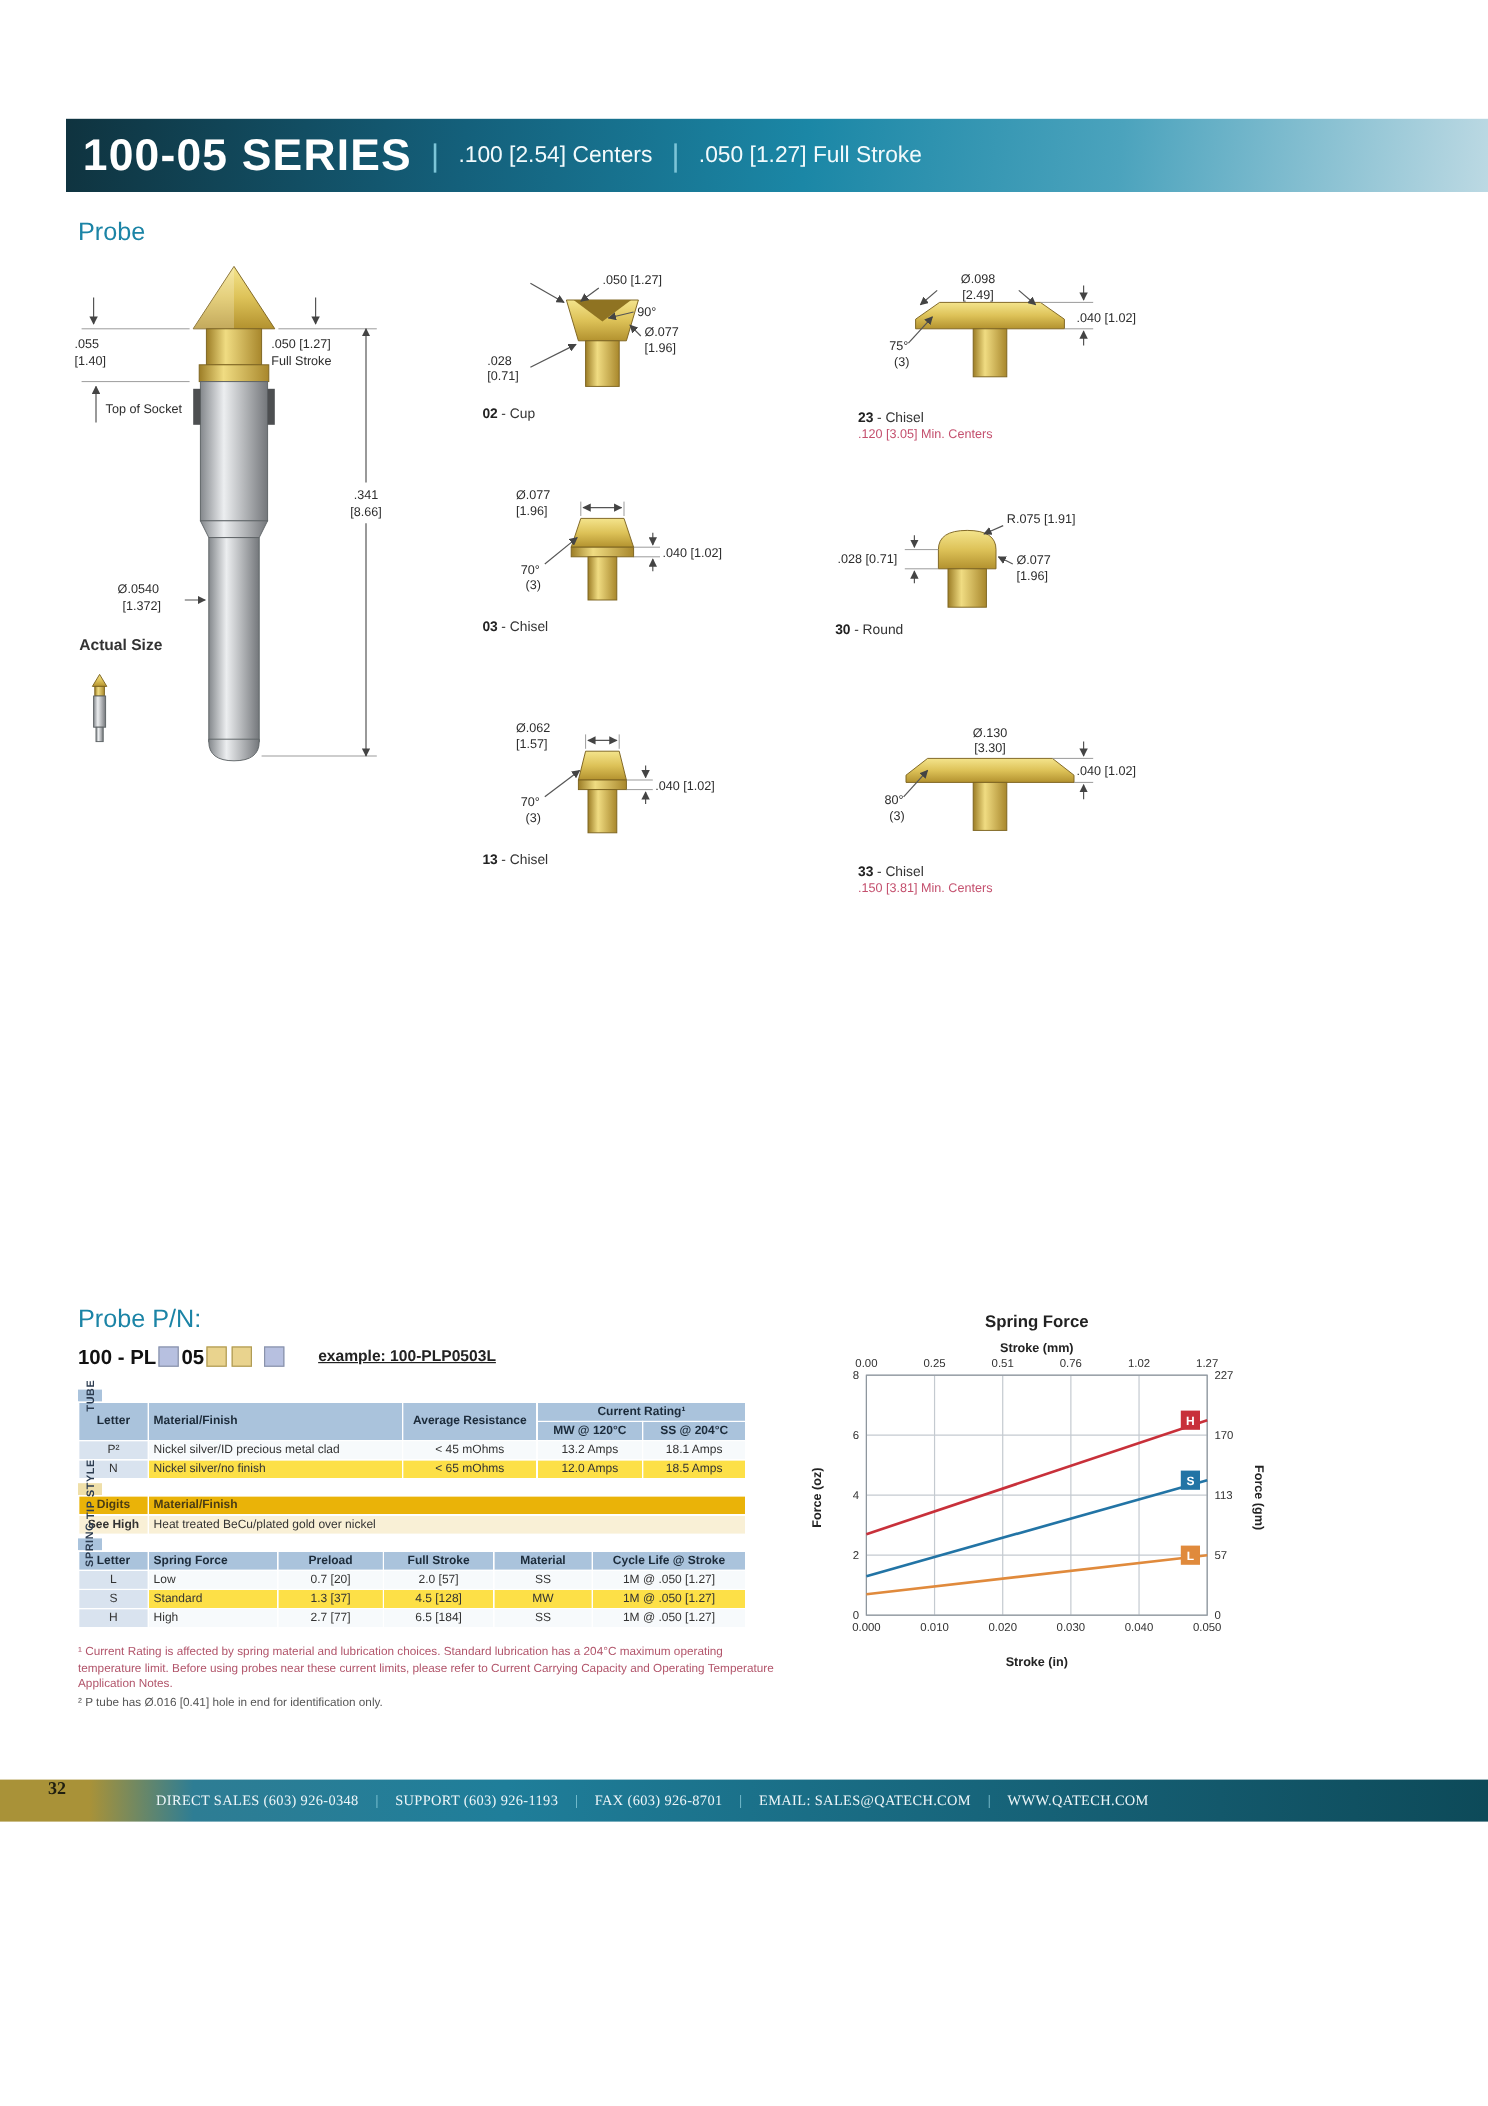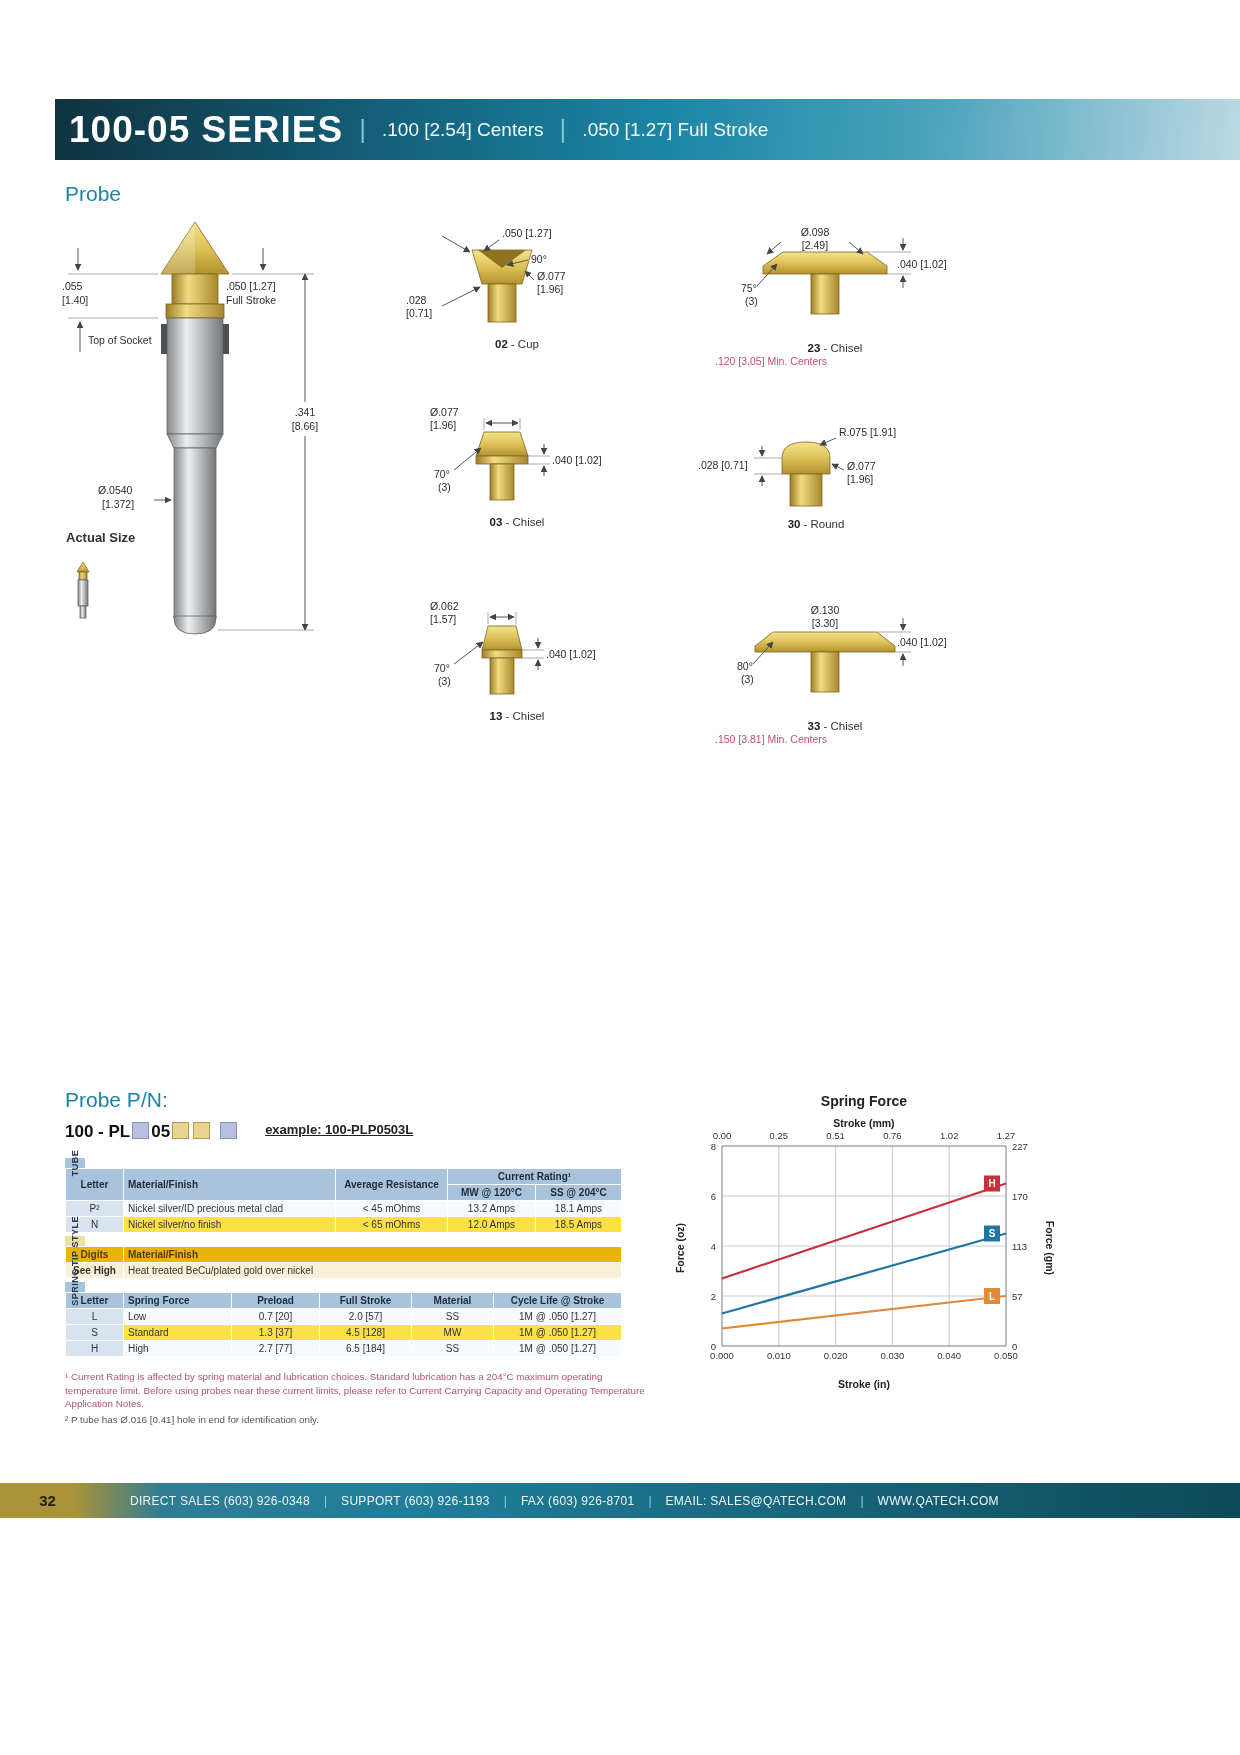--- a/index.html
+++ b/index.html
@@ -12,21 +12,21 @@
     background:linear-gradient(96deg,#0f333f 0%,#14607b 28%,#1b87a6 52%,#4ba3bd 74%,#bcd9e3 100%);
     display:flex;align-items:center;}
   #banner .series{color:#fff;font-size:37px;font-weight:600;letter-spacing:1px;margin-left:14px;}
   #banner .bsep{color:#7cc5d8;font-size:26px;font-weight:300;margin:0 16px;}
   #banner .bsub{color:#f2fafc;font-size:19px;}
 
   .secTitle{color:#1b84a6;font-size:21px;}
 
   
   .tipblock{position:absolute;}
-  .tipcap{text-align:center;font-size:11.5px;color:#333;margin-top:2px;}
+  .tipcap{font-size:11.5px;color:#333;margin-top:2px;}
   .tipcap b{font-weight:bold;color:#222;}
   .tipcap span{margin-left:3px;}
   .tipnote{text-align:left;font-size:10.5px;color:#c4506e;margin-top:1px;}
 
   svg text{font-family:"Liberation Sans",sans-serif;}
   .dl{font-size:10.5px;fill:#2d2d2d;}
   .dlb{font-size:13px;font-weight:bold;fill:#333;}
   .dim{stroke:#555;stroke-width:1;fill:none;}
   .ref{stroke:#888;stroke-width:0.7;fill:none;}
   .goldS{stroke:#7d6420;stroke-width:0.8;}
@@ -65,21 +65,21 @@
 
   
   .ct{font-size:14px;font-weight:bold;fill:#222;}
   .cax{font-size:10.5px;font-weight:bold;fill:#222;}
   .tick{font-size:9.5px;fill:#333;}
   .slab{font-size:10px;font-weight:bold;fill:#fff;}
 
   
   #footer{left:0;top:1483px;width:1240px;height:35px;
     background:linear-gradient(90deg,#a99238 0%,#a99238 6%,#2e7d94 13%,#1f7e9a 34%,#13586b 82%,#0d4a59 100%);
-    display:flex;align-items:center;}
+    display:flex;font-family:Liberation Serif, serif;}
   #footer .pg{width:95px;text-align:center;font-size:15px;font-weight:bold;color:#201f10;}
   #footer .fitems{display:flex;align-items:center;margin-left:35px;}
   #footer .fitem{color:#eef6f9;font-size:12px;letter-spacing:0.3px;}
   #footer .fsep{color:#8ecfde;font-size:12px;margin:0 14px;}
 </style>
 </head>
 <body>
 
 <div id="page">
 

